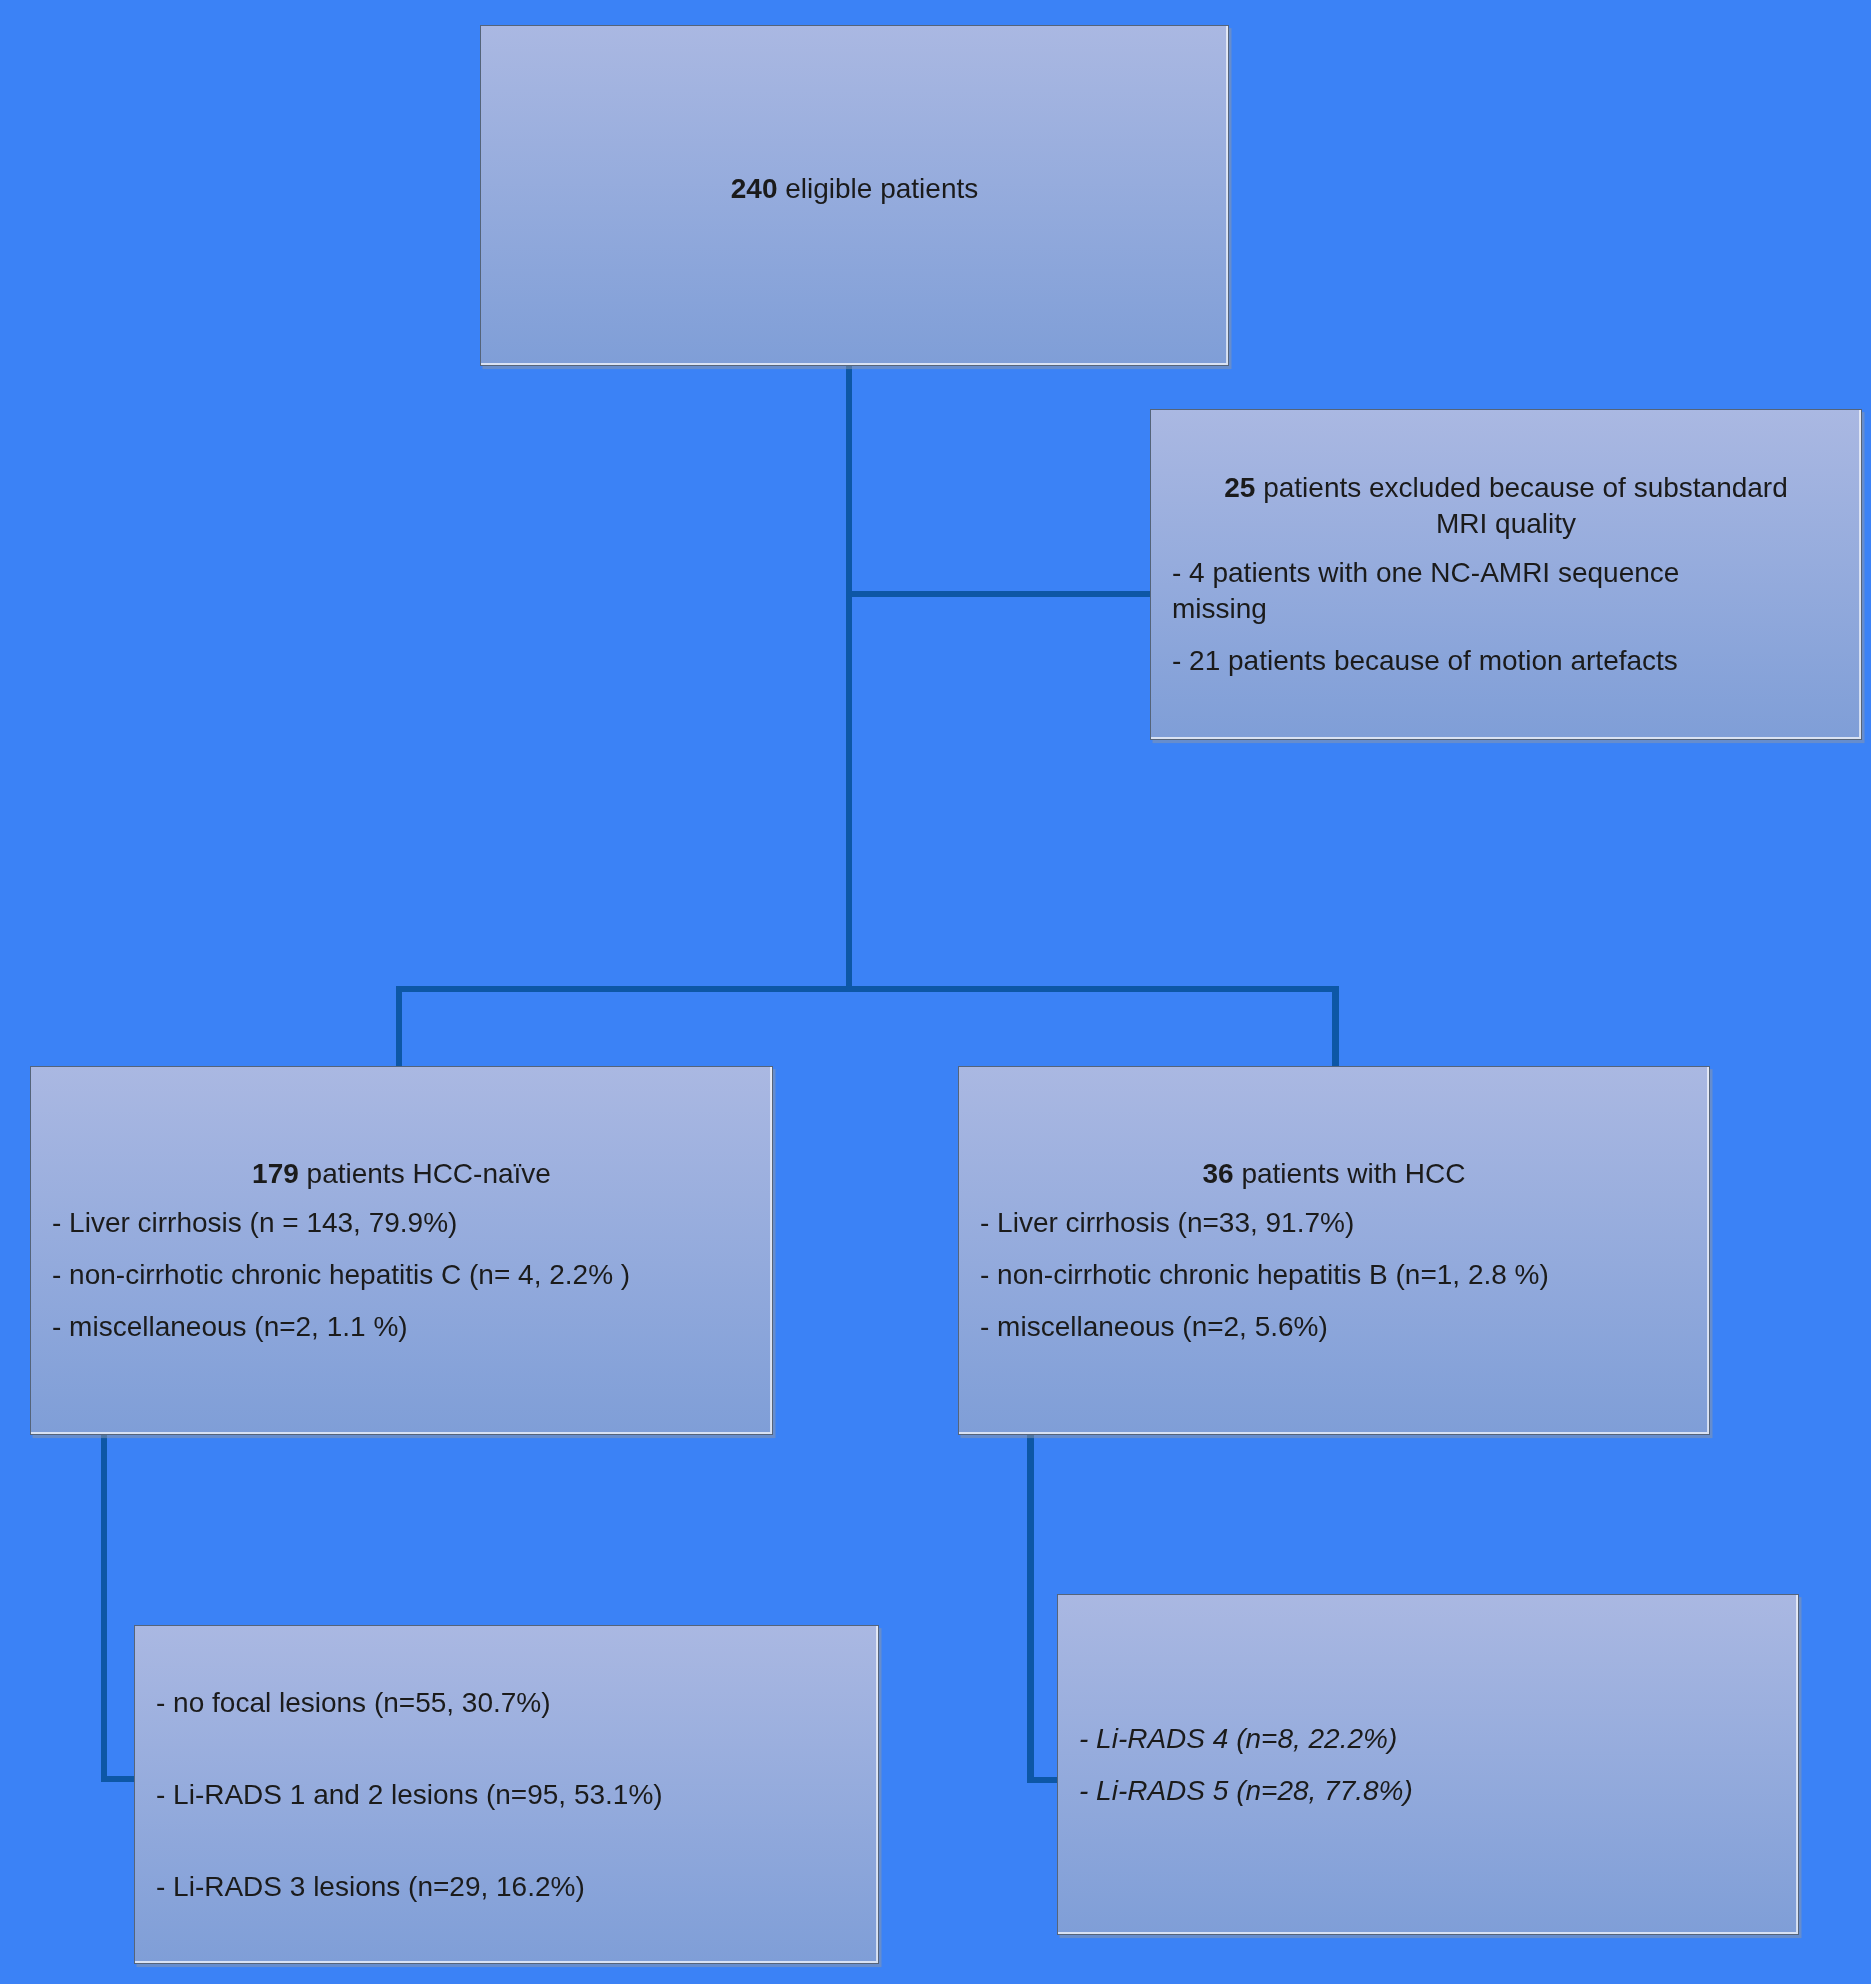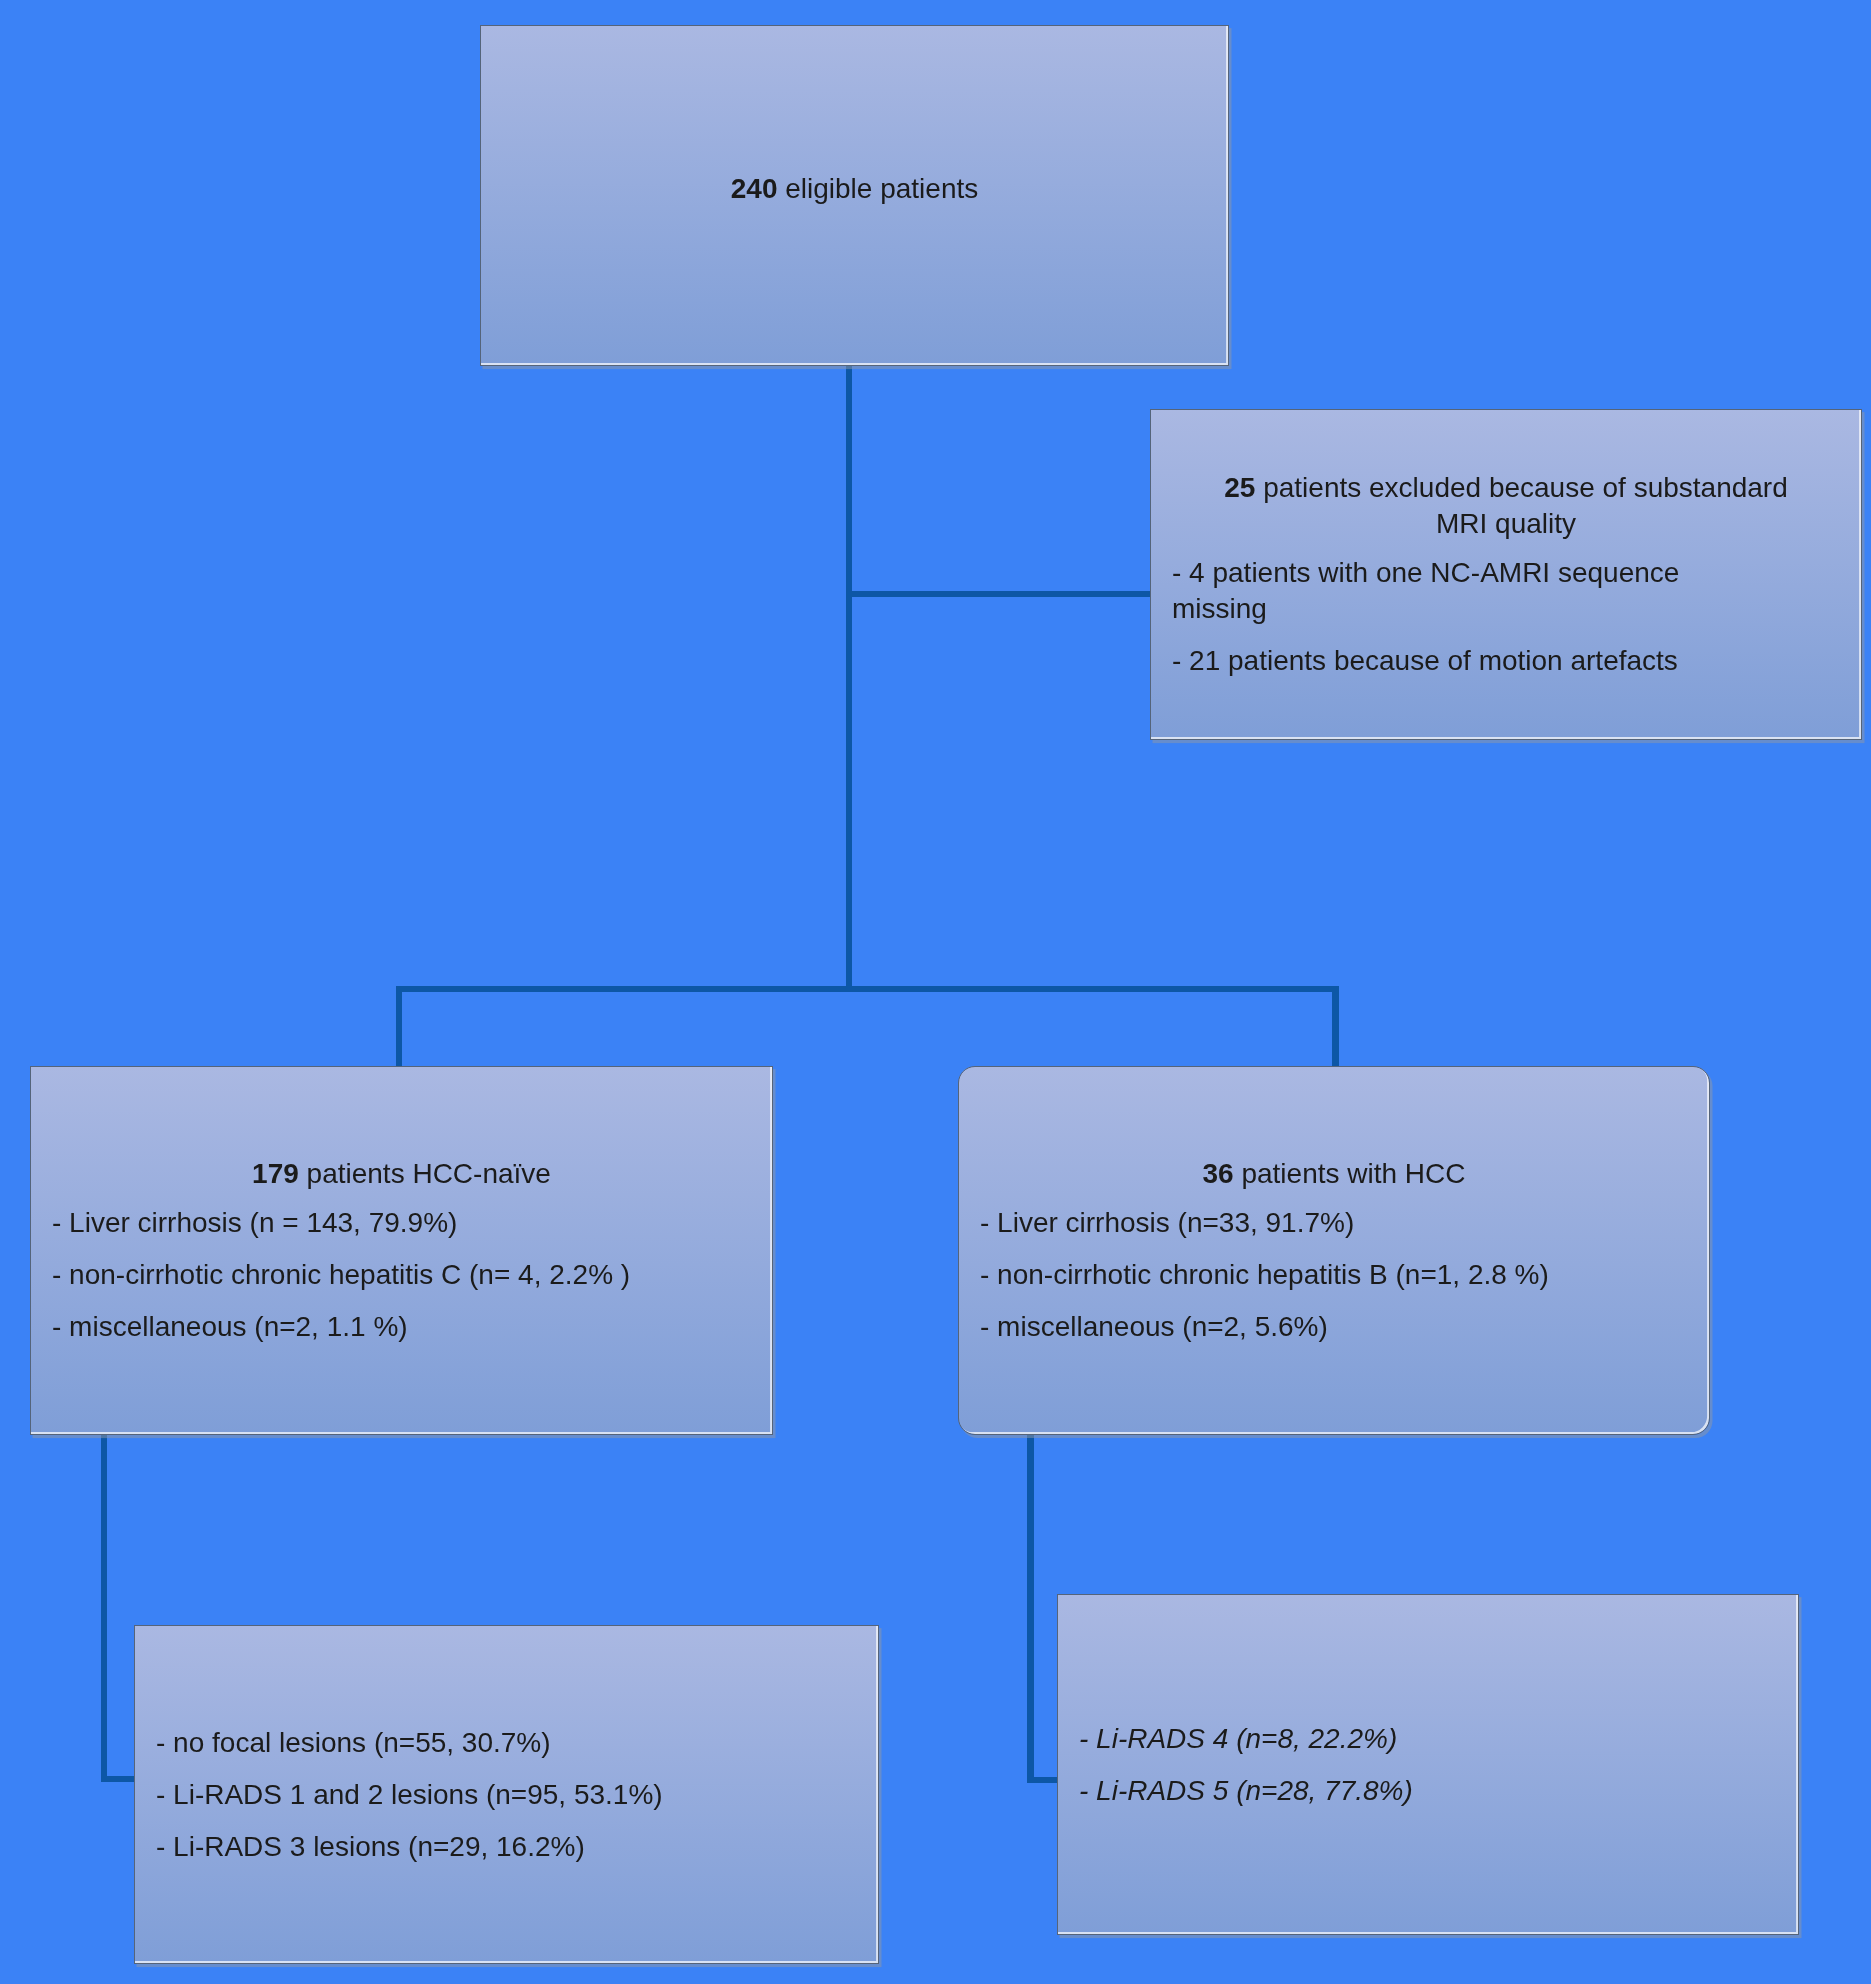--- a/index.html
+++ b/index.html
@@ -36,22 +36,22 @@
   .heading + .para{margin-top:0;}
   .line{white-space:nowrap;}
   .connector{
     position:absolute;
     background:#0d57a6;
   }
   
   #box-eligible   {left:480px;  top:25px;   width:749px; height:341px;}
   #box-excluded   {left:1150px; top:409px;  width:712px; height:331px;}
   #box-hcc-naive  {left:30px;   top:1066px; width:743px; height:369px;}
-  #box-hcc        {left:958px; top:1066px; width:752px; height:369px;border-radius:17px;}
-  #box-naive-out  {left:134px;  top:1625px; width:745px; height:339px;}
+  #box-hcc        {left:958px; top:1066px; width:752px; height:369px;}
+  #box-naive-out  {left:134px;  top:1625px; width:745px; height:339px;gap:40px;}
   #box-hcc-out    {left:1057px; top:1594px; width:742px; height:341px;font-style:italic;}
   
   #conn-v1        {left:846px; top:364px;  width:6.2px;  height:627px;}
   #conn-branch2   {left:846px; top:591px;  width:304px; height:5.6px;}
   #conn-tbar      {left:396px;  top:986px; width:942px;height:6.2px;}
   #conn-drop-l    {left:396px;  top:986px; width:6.2px;  height:82px;}
   #conn-drop-r    {left:1332px; top:986px; width:6.8px;  height:82px;}
   #conn-v3        {left:101px;  top:1434px; width:5.6px;   height:348px;}
   #conn-elbow3    {left:101px;  top:1776px; width:37px;  height:6.2px;}
   #conn-v4        {left:1027px; top:1434px; width:6.8px;  height:349px;}

